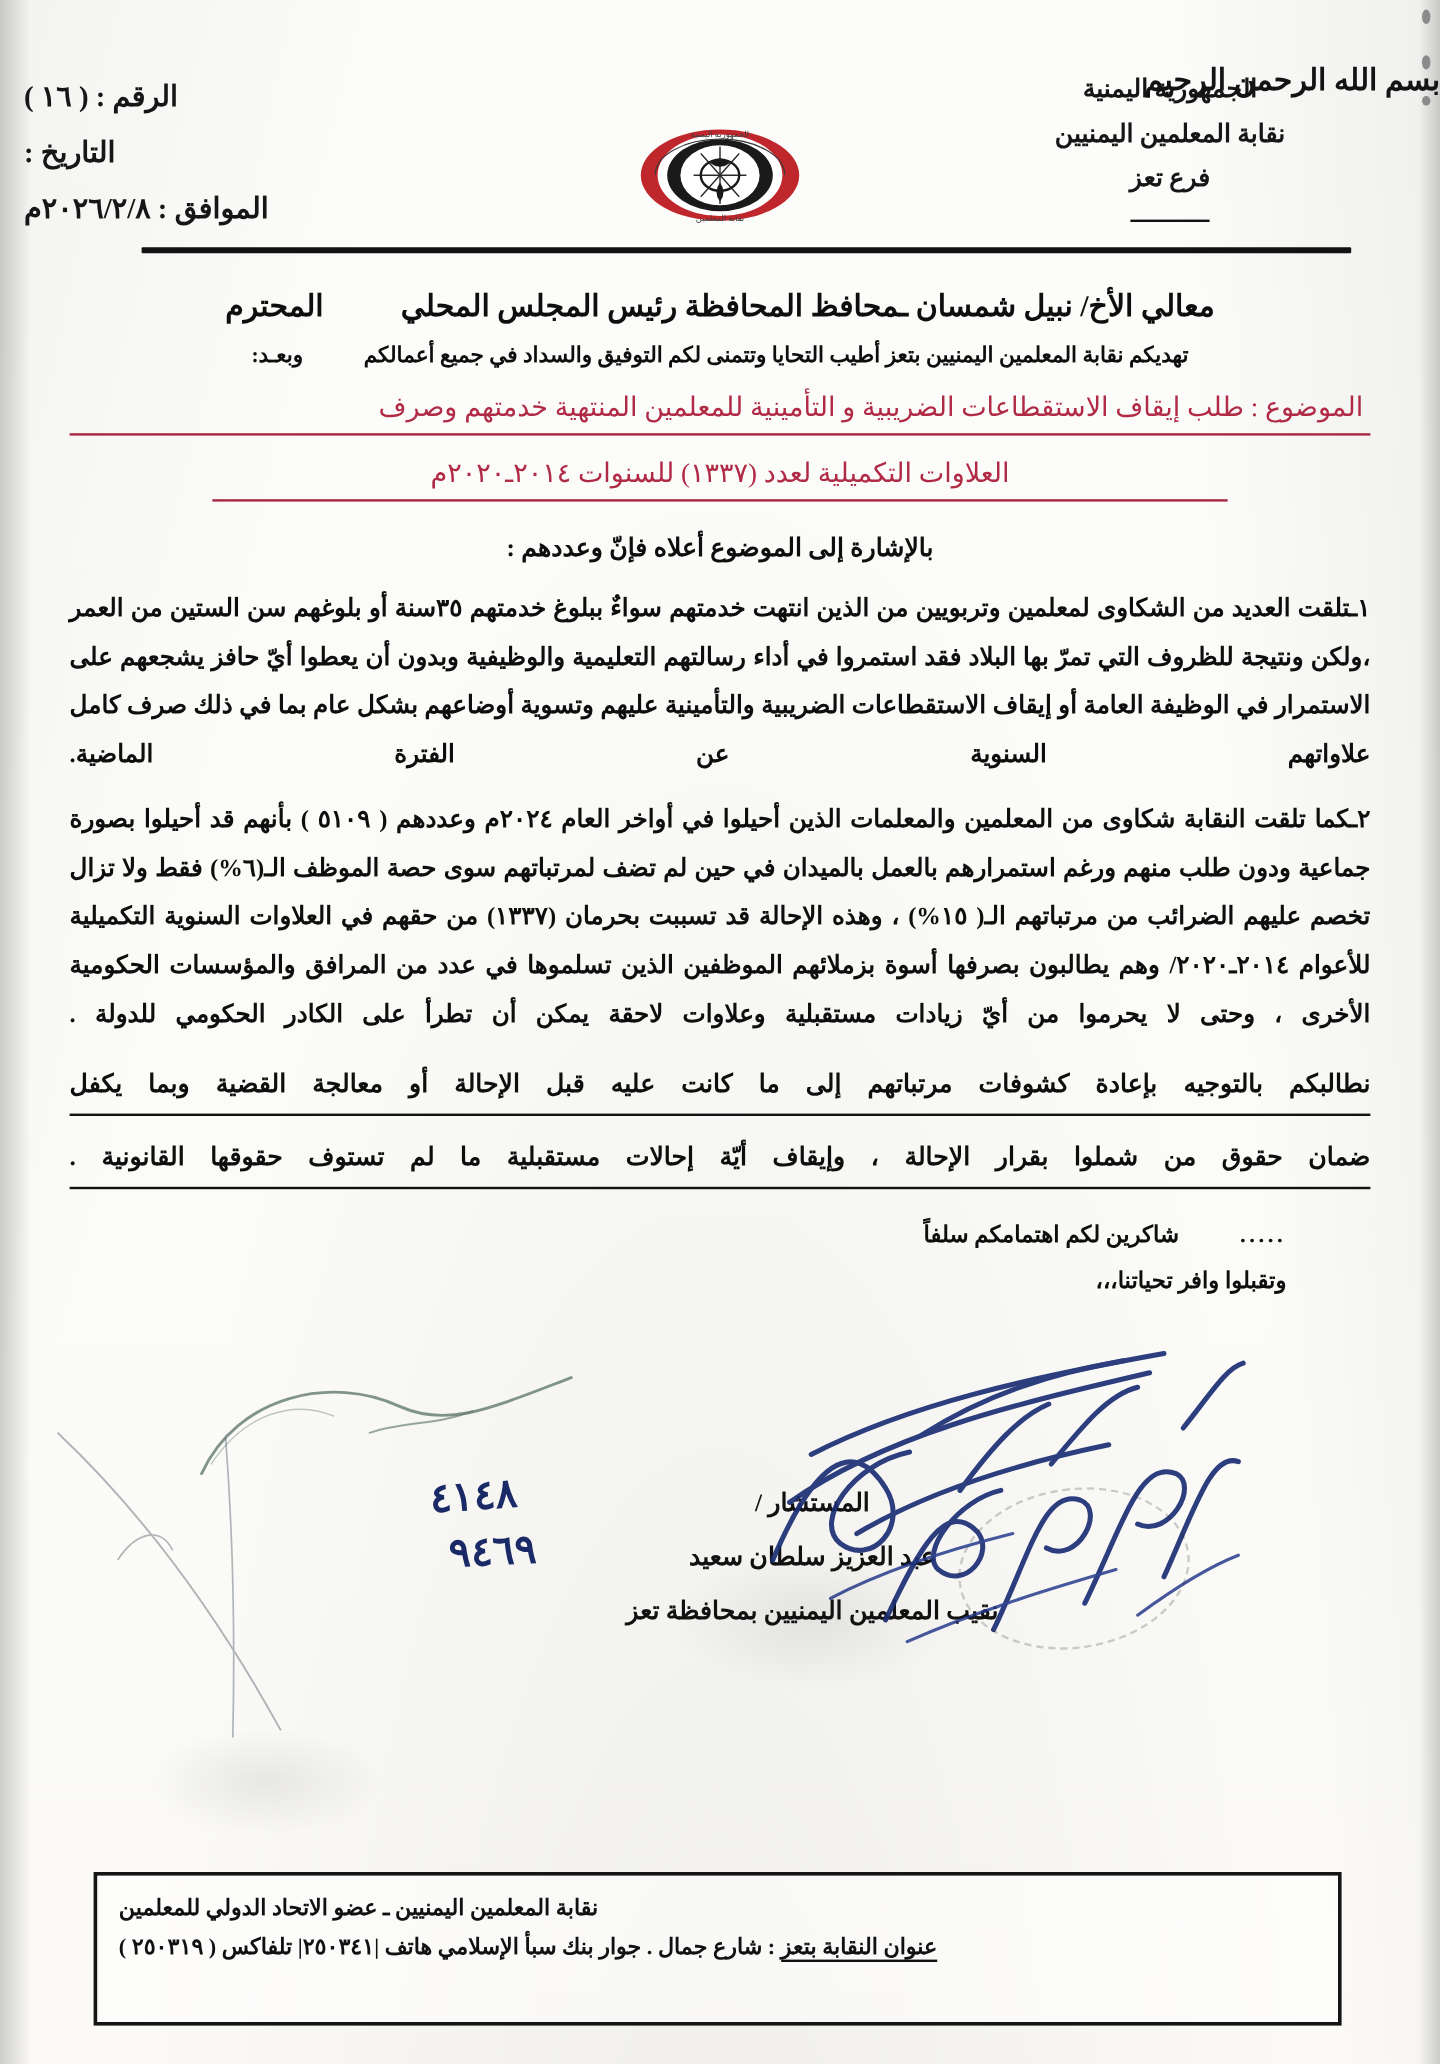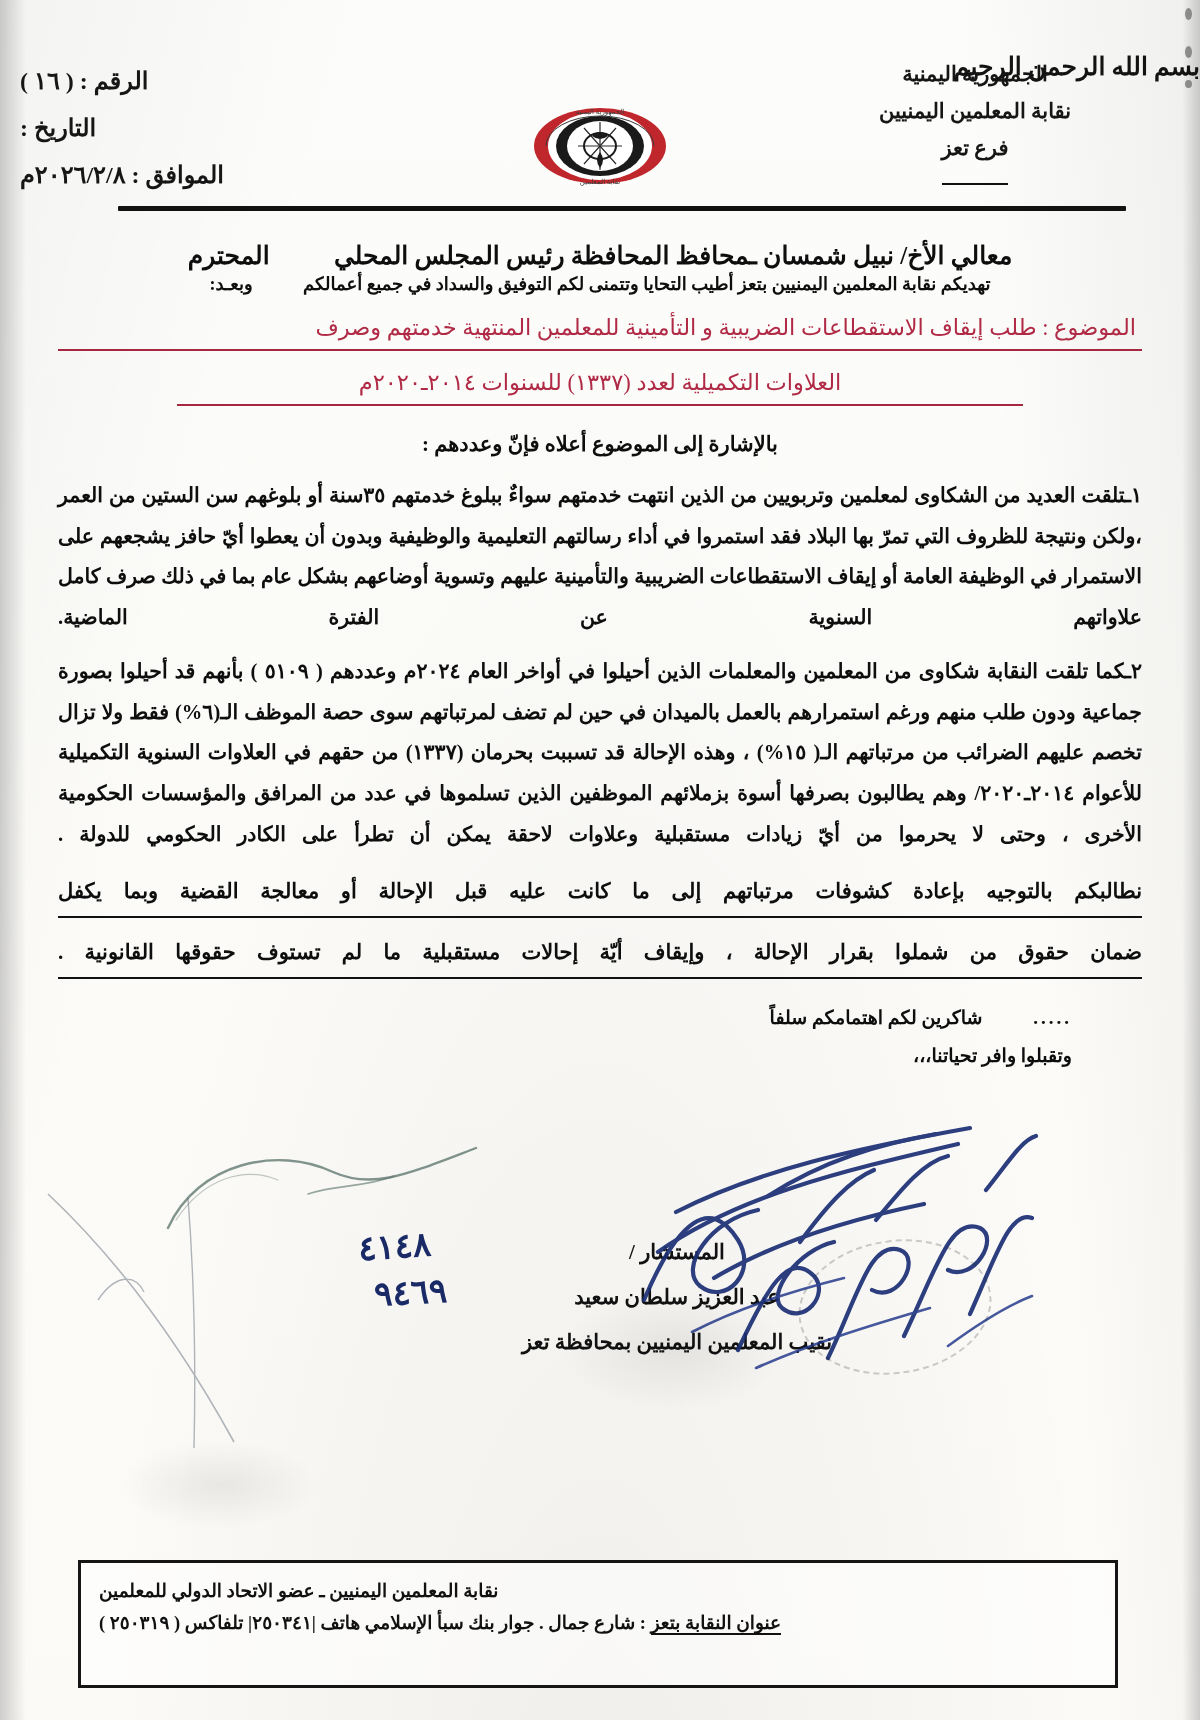--- a/index.html
+++ b/index.html
@@ -71,21 +71,21 @@
   }
 
   
   .body{position:absolute;left:58px;right:58px;top:224px;color:#0e0e0e;}
   .addressee{
     text-align:center;font-size:25px;font-weight:700;line-height:1.3;
     margin-top:16px;white-space:nowrap;
   }
   .addressee .hon{margin-right:58px;}
   .greeting{
-    margin-top:0;text-align:center;font-size:18px;font-weight:700;
+    margin-top:12px;text-align:center;font-size:18px;font-weight:700;
     white-space:nowrap;
   }
   .greeting .tail{margin-right:46px;}
 
   .subject{margin-top:14px;color:#b02a46;font-weight:400;font-size:22.5px;line-height:1.7;}
   .subject .l1{
     display:block;text-align:right;padding-right:6px;
     border-bottom:2.5px solid #a62741;padding-bottom:2px;
   }
   .subject .l2{

